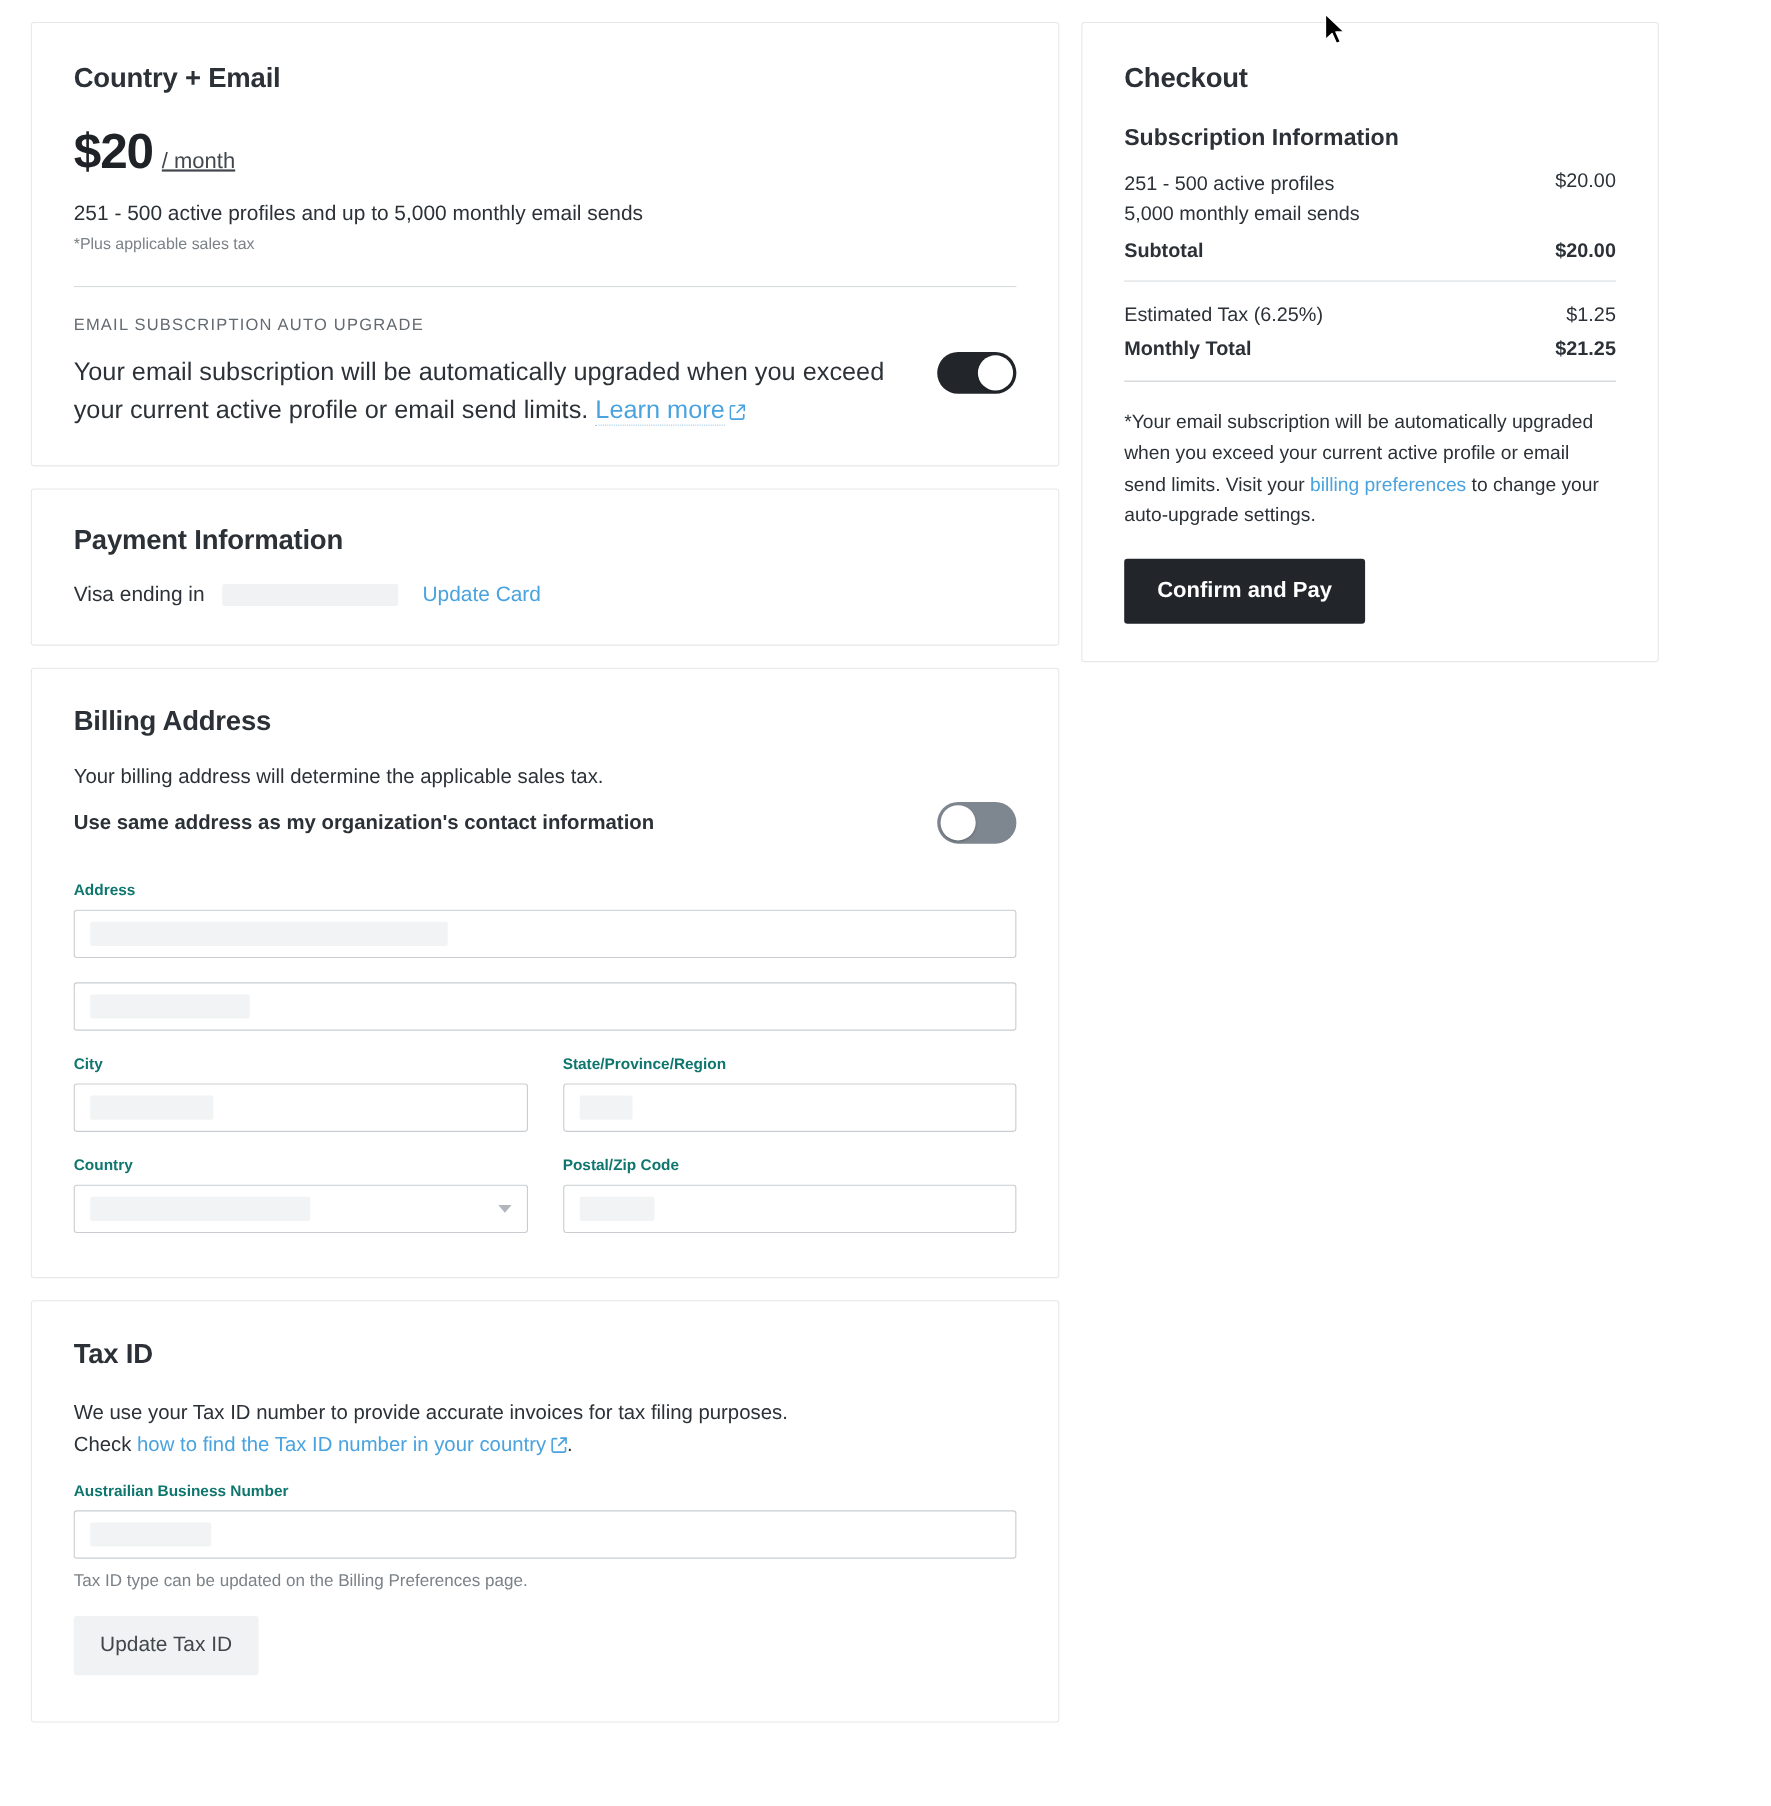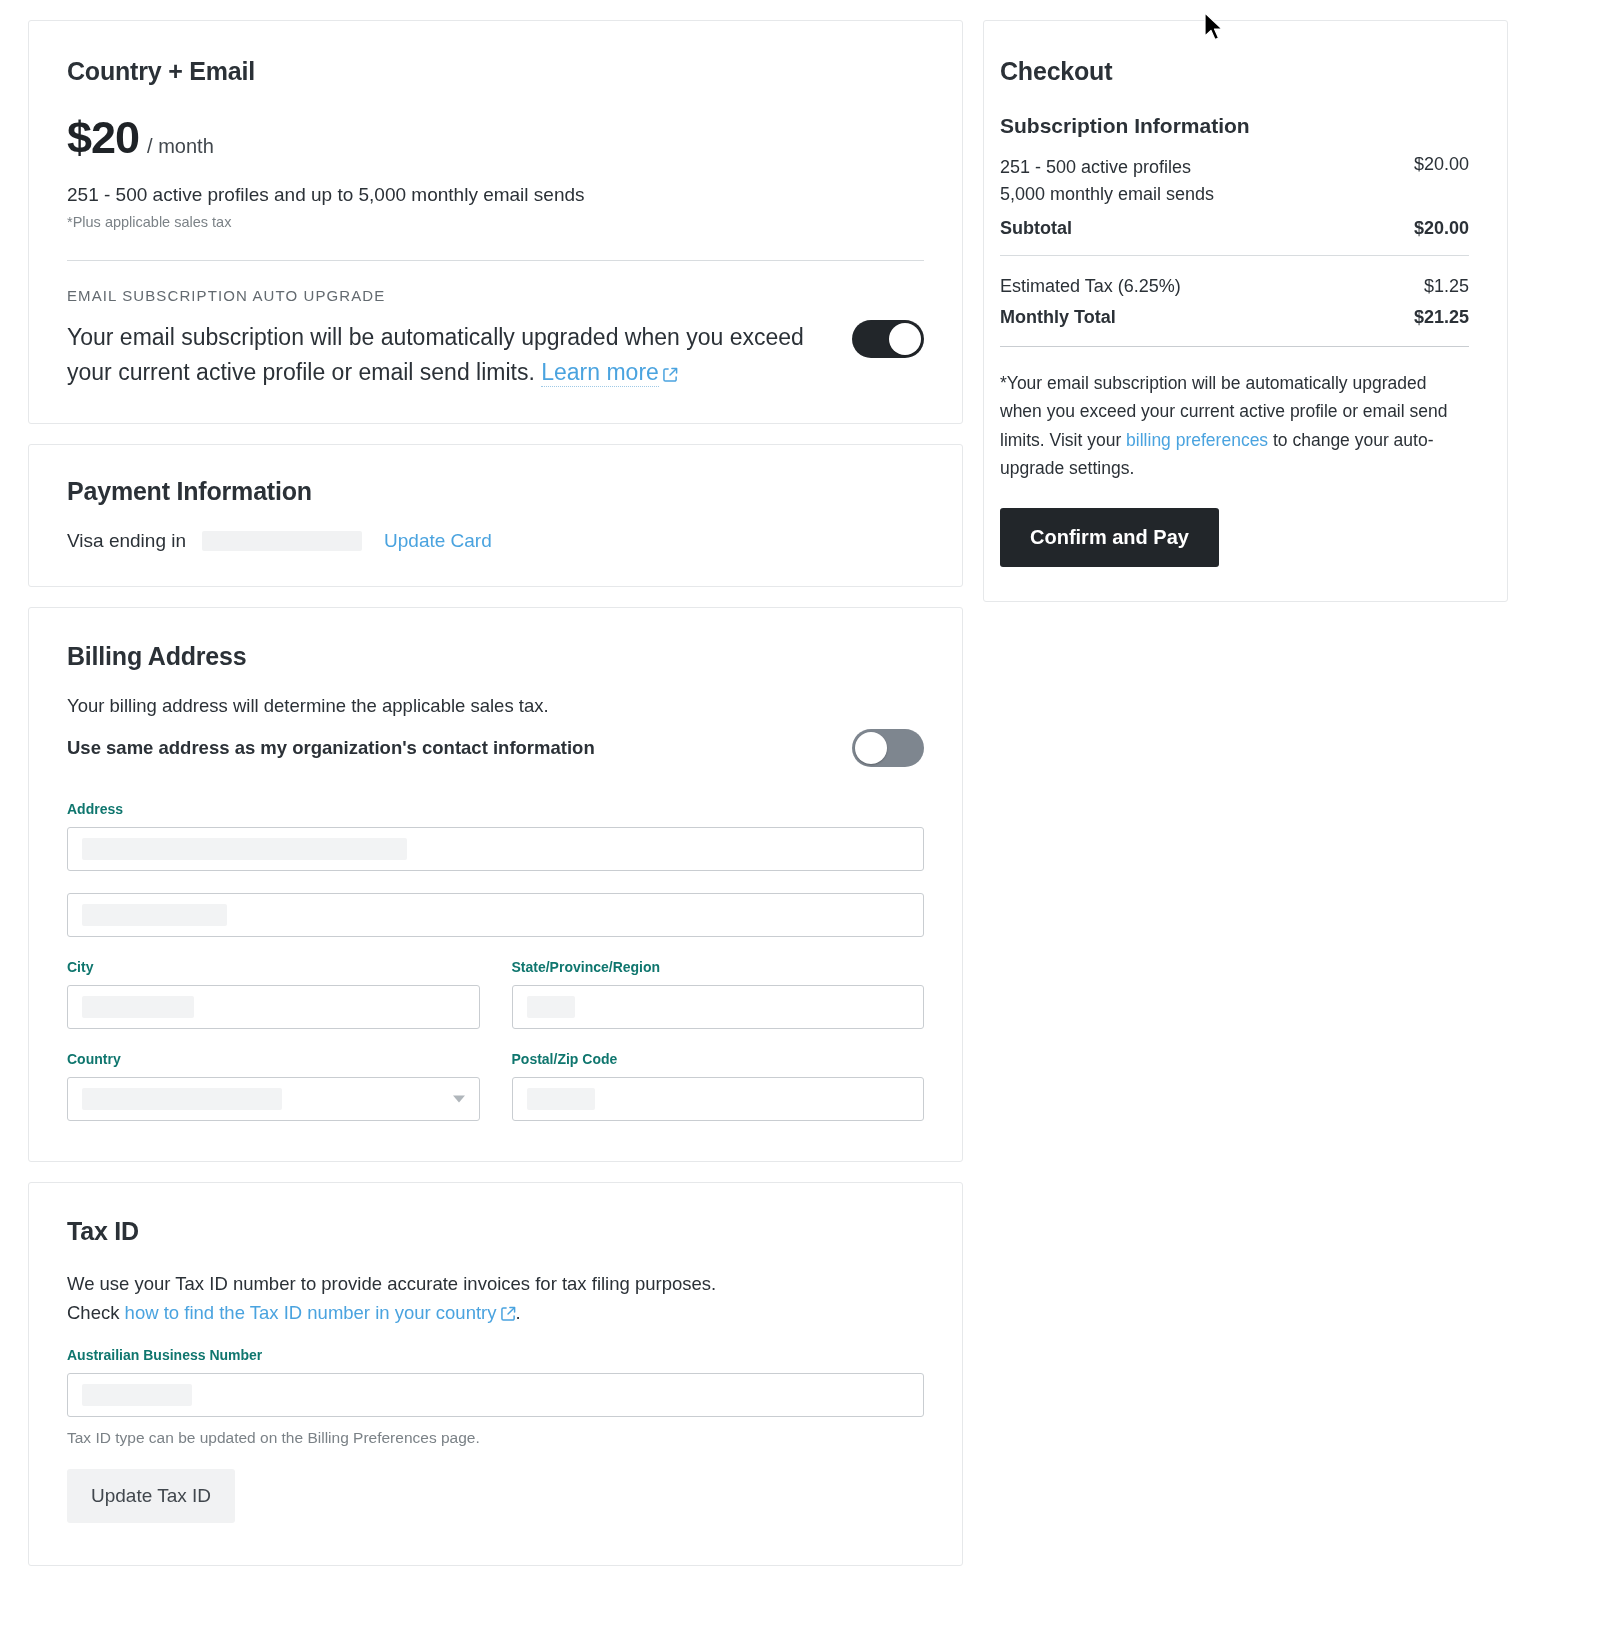--- a/index.html
+++ b/index.html
@@ -32,21 +32,21 @@
   }
 
   
   .plan-card { padding: 36px 38px 30px 38px; }
   .plan-title {
     font-size: 25px; font-weight: 700; letter-spacing: -0.2px;
     color: #2b3137; margin-bottom: 26px;
   }
   .price-row { display: flex; align-items: baseline; margin-bottom: 18px; }
   .price-amount { font-size: 45px; font-weight: 700; letter-spacing: -1px; color: #1f2327; }
-  .price-period { font-size: 20px; color: #41474d; margin-left: 8px; font-weight: 400; }
+  .price-period { font-size: 20px; color: #41474d; margin-left: 8px; font-weight: 400; text-decoration: underline; }
   .plan-desc { font-size: 19px; color: #2b3137; line-height: 1.35; }
   .plan-note { font-size: 14.5px; color: #7b8287; margin-top: 6px; }
   .divider { height: 1px; background: #d8dcdf; margin: 30px 0 26px 0; }
   .section-eyebrow {
     font-size: 15px; letter-spacing: 1.1px; color: #636a70;
     text-transform: uppercase; font-weight: 400; margin-bottom: 16px;
   }
   .auto-upgrade-row { display: flex; align-items: flex-start; justify-content: space-between; gap: 24px; }
   .auto-upgrade-text { font-size: 23px; line-height: 1.55; color: #2b3137; max-width: 760px; }
   .link { color: #4aa3df; text-decoration: none; }
@@ -114,21 +114,21 @@
   .tax-hint { font-size: 15.5px; color: #7b8287; margin-top: 12px; }
   .btn-secondary {
     margin-top: 22px; display: inline-block;
     background: #f1f2f3; color: #41474d;
     border: none; border-radius: 3px;
     font-size: 19px; font-family: inherit;
     padding: 16px 24px; cursor: pointer;
   }
 
   
-  .checkout-card { padding: 36px 38px 34px 16px; }
+  .checkout-card { padding: 36px 38px 34px 38px; }
   .checkout-title {
     font-size: 25px; font-weight: 700; letter-spacing: -0.2px;
     color: #2b3137; margin-bottom: 28px;
   }
   .checkout-sub { font-size: 21px; font-weight: 700; color: #2b3137; margin-bottom: 16px; }
   .line-row {
     display: flex; justify-content: space-between; align-items: flex-start;
     font-size: 18px; color: #2b3137; margin-bottom: 10px; gap: 8px;
   }
   .line-row .desc { line-height: 1.5; }

